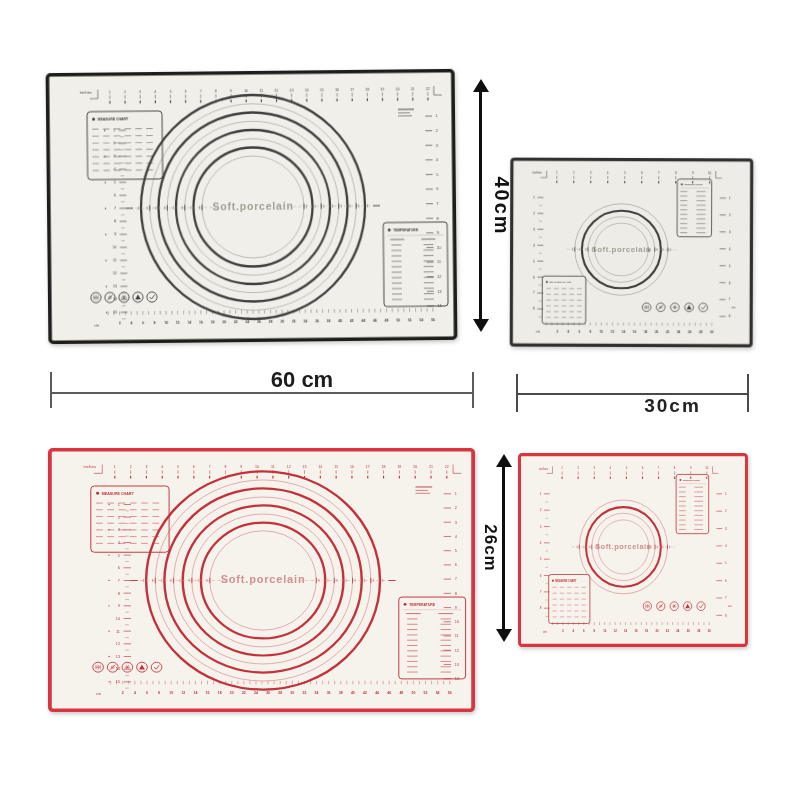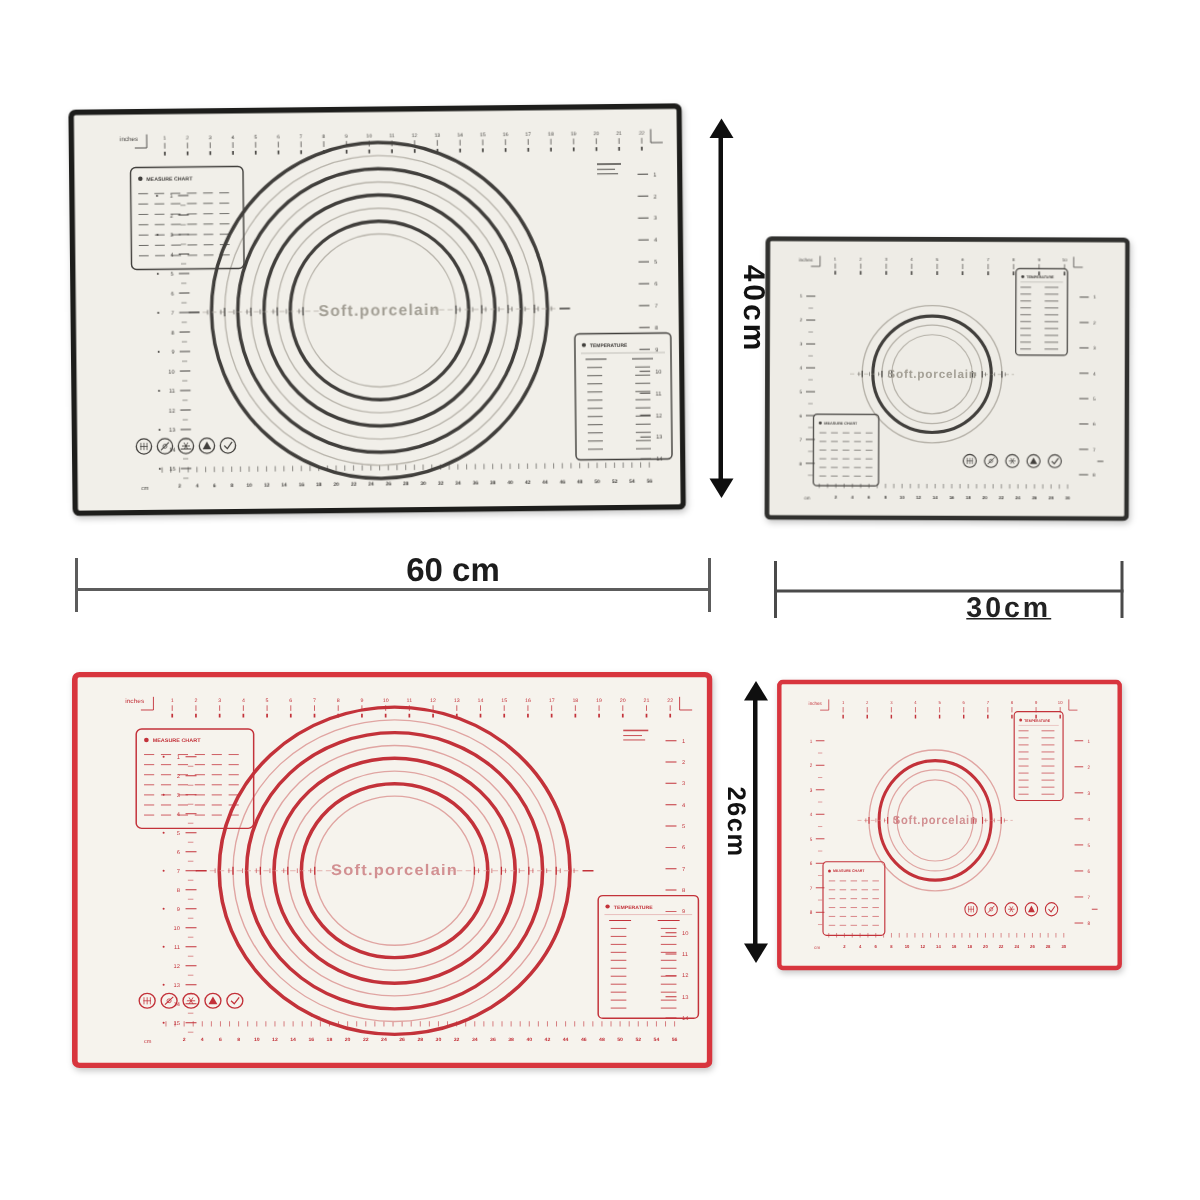--- a/index.html
+++ b/index.html
@@ -35,21 +35,21 @@
   .hmeasure .hlabel{position:absolute;left:50%;transform:translateX(-50%);font-weight:bold;color:#1c1c1c;white-space:nowrap;margin-left:40px;}
 
   #dim-60{left:50px;top:372px;width:424px;height:40px;}
   #dim-60 .bar{top:20px;}
   #dim-60 .tick{height:36px;}
   #dim-60 .hlabel{top:-5px;font-size:22px;}
 
   #dim-30{left:516px;top:374px;width:233px;height:46px;}
   #dim-30 .bar{top:19px;background:#4a4a4a;}
   #dim-30 .tick{height:38px;background:#4a4a4a;}
-  #dim-30 .hlabel{top:21px;font-size:19px;letter-spacing:2px;color:#222;text-decoration:underline;}
+  #dim-30 .hlabel{top:21px;font-size:19px;letter-spacing:2px;color:#222;}
 </style>
 </head>
 <body>
 
 <div class="canvas">
 
   <svg id="mat-large-black" class="mat" preserveAspectRatio="none" viewBox="0 0 409 271">
       <rect x="1.8" y="1.8" width="405.4" height="267.4" rx="3" fill="#f1efe9" stroke="#1d1d1b" stroke-width="3.6"></rect>
       <text x="34" y="21" font-size="4.2" fill="#413f3c">inches</text>
       <path d="M52 17 v9 M52 26 h-8" stroke="#413f3c" stroke-width="0.6" fill="none"></path>

